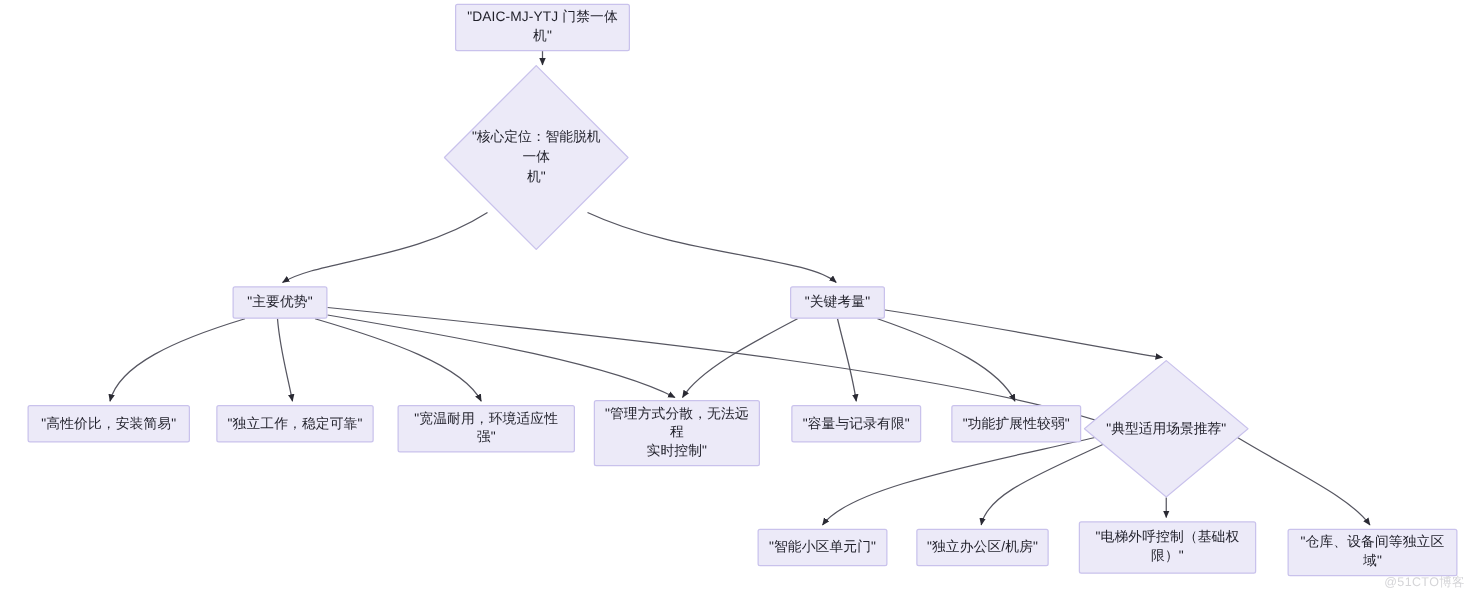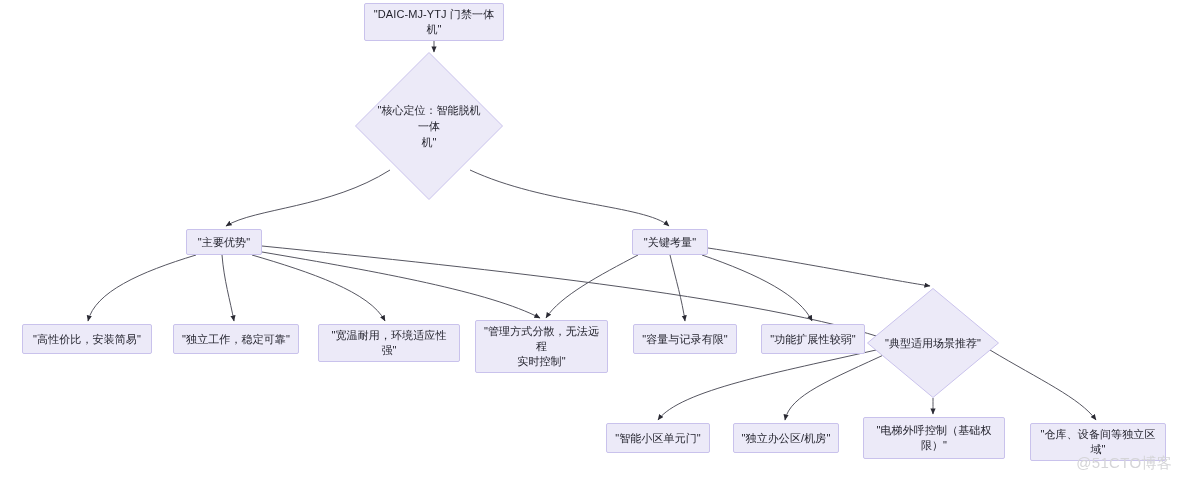--- a/index.html
+++ b/index.html
@@ -71,21 +71,21 @@
     text-align: center;
     font-size: 11px;
     line-height: 16px;
     color: #1f1f29;
     box-sizing: border-box;
   }
   .watermark {
     position: absolute;
     right: 12px;
     bottom: 6px;
-    font-size: 15px;
+    font-size: 10px;
     color: #d5d5d8;
     letter-spacing: 0.3px;
     z-index: 3;
   }
 </style>
 </head>
 <body>
 
 <div id="canvas">
 

